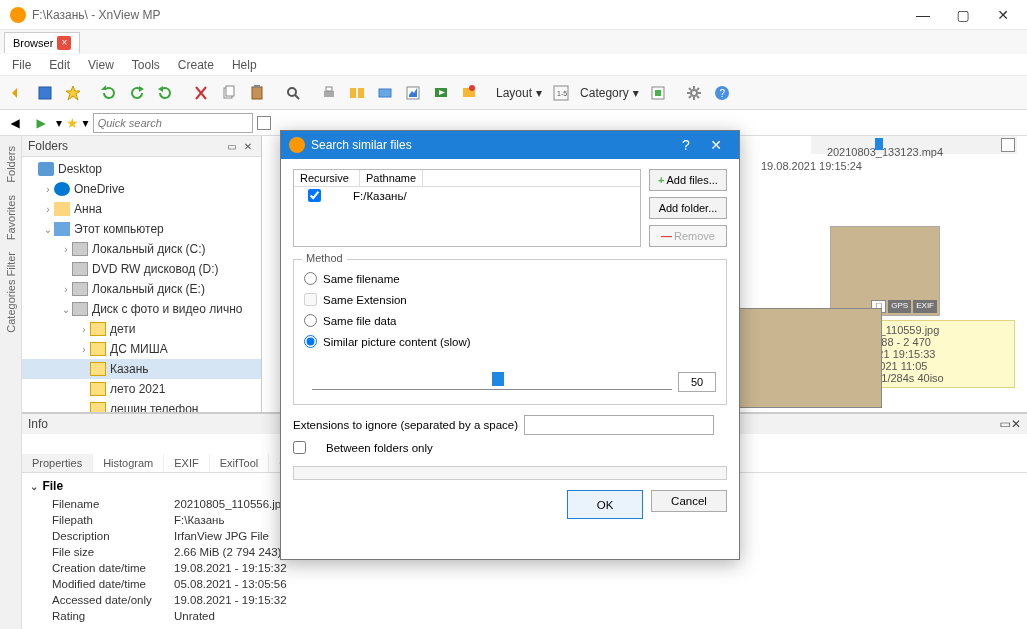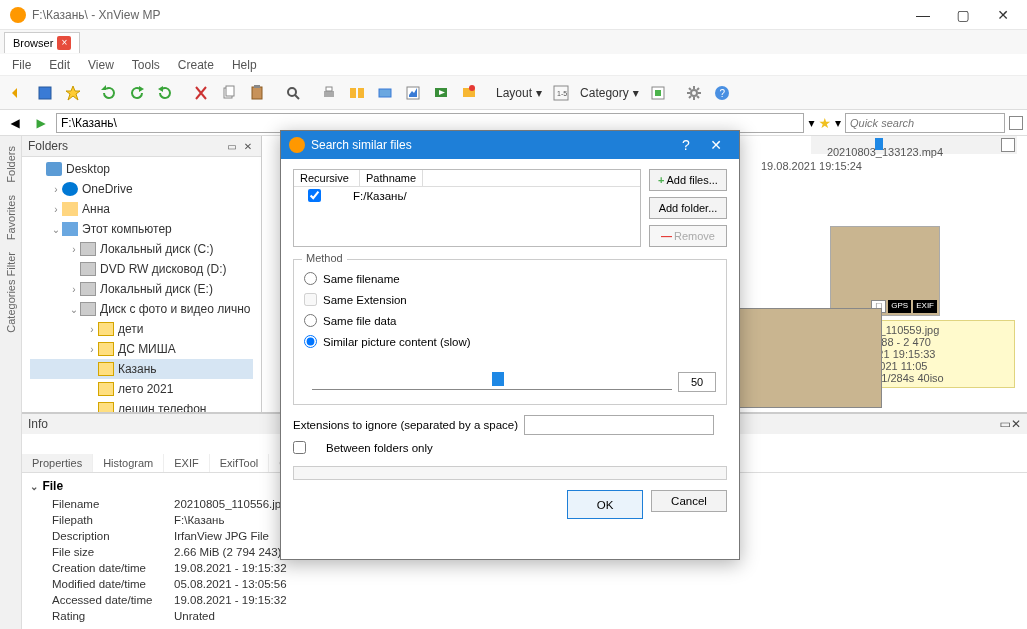--- a/index.html
+++ b/index.html
@@ -28,21 +28,21 @@
 .pathbar .star { color:#f0c020; font-size:14px; }
 .pathbar input.search { width:160px; height:20px; border:1px solid #aaa; padding:0 4px; font-size:11px; color:#999; font-style:italic; }
 
 .workspace { display:flex; height: calc(629px - 30px - 24px - 22px - 34px - 26px); }
 .left-tabs { width: 22px; background:#f1f1f1; border-right:1px solid #ddd; display:flex; flex-direction:column; align-items:center; padding-top:4px; }
 .left-tabs .vtab { writing-mode: vertical-lr; transform:rotate(180deg); font-size:11px; color:#666; padding:6px 2px; cursor:default; }
 .folders-panel { width: 240px; border-right:1px solid #ccc; display:flex; flex-direction:column; }
 .panel-header { background:#f2f2f2; padding:3px 6px; font-size:12px; color:#444; border-bottom:1px solid #ddd; display:flex; align-items:center; }
 .panel-header .spacer { flex:1; }
 .panel-header .hbtn { width:14px; height:14px; font-size:10px; color:#555; display:flex; align-items:center; justify-content:center; margin-left:2px; }
-.tree { flex:1; overflow:hidden; padding:2px 8px; }
+.tree { flex:1; overflow:hidden; padding:2px 0; }
 .tree-item { display:flex; align-items:center; height:20px; font-size:12px; color:#333; padding-left:4px; }
 .tree-item .chev { width:12px; color:#888; font-size:10px; text-align:center; }
 .tree-item .ticon { width:16px; height:14px; margin-right:4px; display:inline-block; }
 .tree-item.selected { background:#d6e5f3; }
 .fld-yellow { background:#ffdf80; border:1px solid #d4a500; }
 .fld-blue { background:#5b9bd5; border-radius:2px; }
 .hd-gray { background:#ccc; border:1px solid #999; }
 .info-panel { border-top:1px solid #ccc; }
 .info-tabs { display:flex; background:#fff; border-bottom:1px solid #ddd; }
 .info-tabs span { padding:3px 10px; font-size:11px; color:#555; border-right:1px solid #eee;margin-top:20px; }
@@ -52,21 +52,21 @@
 .props .group .chev { font-size:10px; color:#555; }
 .props table { width:100%; font-size:11.5px; color:#333; }
 .props td { padding:1px 0; }
 .props td.label { width:140px; padding-left:20px; color:#333; }
 
 .main-area { flex:1; position:relative; overflow:hidden; background:#fff; }
 .thumbs { position:absolute; right:12px; top:8px; width:260px; }
 .thumb-name { font-size:11px; color:#555; text-align:center; padding:2px 0; }
 .thumb-img { width:110px; height:90px; background:#c9b590; border:1px solid #aaa; margin:4px auto; position:relative; }
 .thumb-badges { position:absolute; bottom:2px; right:2px; display:flex; gap:2px; }
-.badge { background:#000000; color:#fff; font-size:8px; padding:1px 3px; }
+.badge { background:#737373; color:#fff; font-size:8px; padding:1px 3px; }
 .thumb-meta { background:#fffacc; border:1px solid #e0d47f; font-size:11px; color:#555; padding:3px 6px; text-align:center; }
 .preview { position:absolute; left:440px; bottom:4px; width:180px; height:100px; background:#c9b590; border:1px solid #888; }
 .slider-bar { position:absolute; top:0; right:10px; width:206px; height:18px; background:#f2f2f2; display:flex; align-items:center; }
 .slider-bar .handle { position:absolute; left:64px; top:2px; width:8px; height:12px; background:#1e88e5; }
 .mini-icon { width:14px; height:14px; border:1px solid #888; background:#fff; }
 .info-head { border-top:1px solid #ccc; padding:3px 6px; font-size:12px; color:#444; background:#f2f2f2; display:flex; align-items:center; }
 .dialog { position:absolute; left:280px; top:130px; width:460px; height:430px; background:#fff; border:1px solid #777; box-shadow:0 4px 18px rgba(0,0,0,.3); }
 .dlg-title { height:28px; background:#1e7fd8; color:#fff; display:flex; align-items:center; padding:0 8px; font-size:12px; }
 .dlg-title .dicon { width:16px; height:16px; background:#ff9800; border-radius:50%; margin-right:6px; }
 .dlg-title .dfill { flex:1; }
@@ -258,21 +258,20 @@
       <svg class="svg-ic" viewBox="0 0 16 16">
         <circle cx="8" cy="8" r="7" fill="#4a90e2"></circle>
         <text x="5.5" y="12" font-size="10" fill="#fff">?</text>
       </svg>
     </div>
 </div>
 
 <div class="pathbar">
   <div class="navbtn">◀</div>
   <div class="navbtn" style="color:#3aa53a">▶</div>
-  <input class="path" value="F:\Казань\" style="">
   <span>▾</span>
   <span class="star">★</span>
     <span>▾</span>
   <input class="search" placeholder="Quick search" style="">
   <div class="mini-icon"></div>
 </div>
 
 <div class="workspace">
   <div class="left-tabs">
     <div class="vtab">Folders</div>
@@ -432,21 +431,21 @@
               </tr>
           <tr>
                 <td class="label">Creation date/time</td>
                 <td>19.08.2021 - 19:15:32</td>
               </tr>
           <tr>
                 <td class="label">Modified date/time</td>
                 <td>05.08.2021 - 13:05:56</td>
               </tr>
           <tr>
-                <td class="label">Accessed date/time</td>
+                <td class="label">Accessed date/only</td>
                 <td>19.08.2021 - 19:15:32</td>
               </tr>
           <tr>
                 <td class="label">Rating</td>
                 <td>Unrated</td>
               </tr>
         </tbody>
           </table>
       </div>
     </div>

